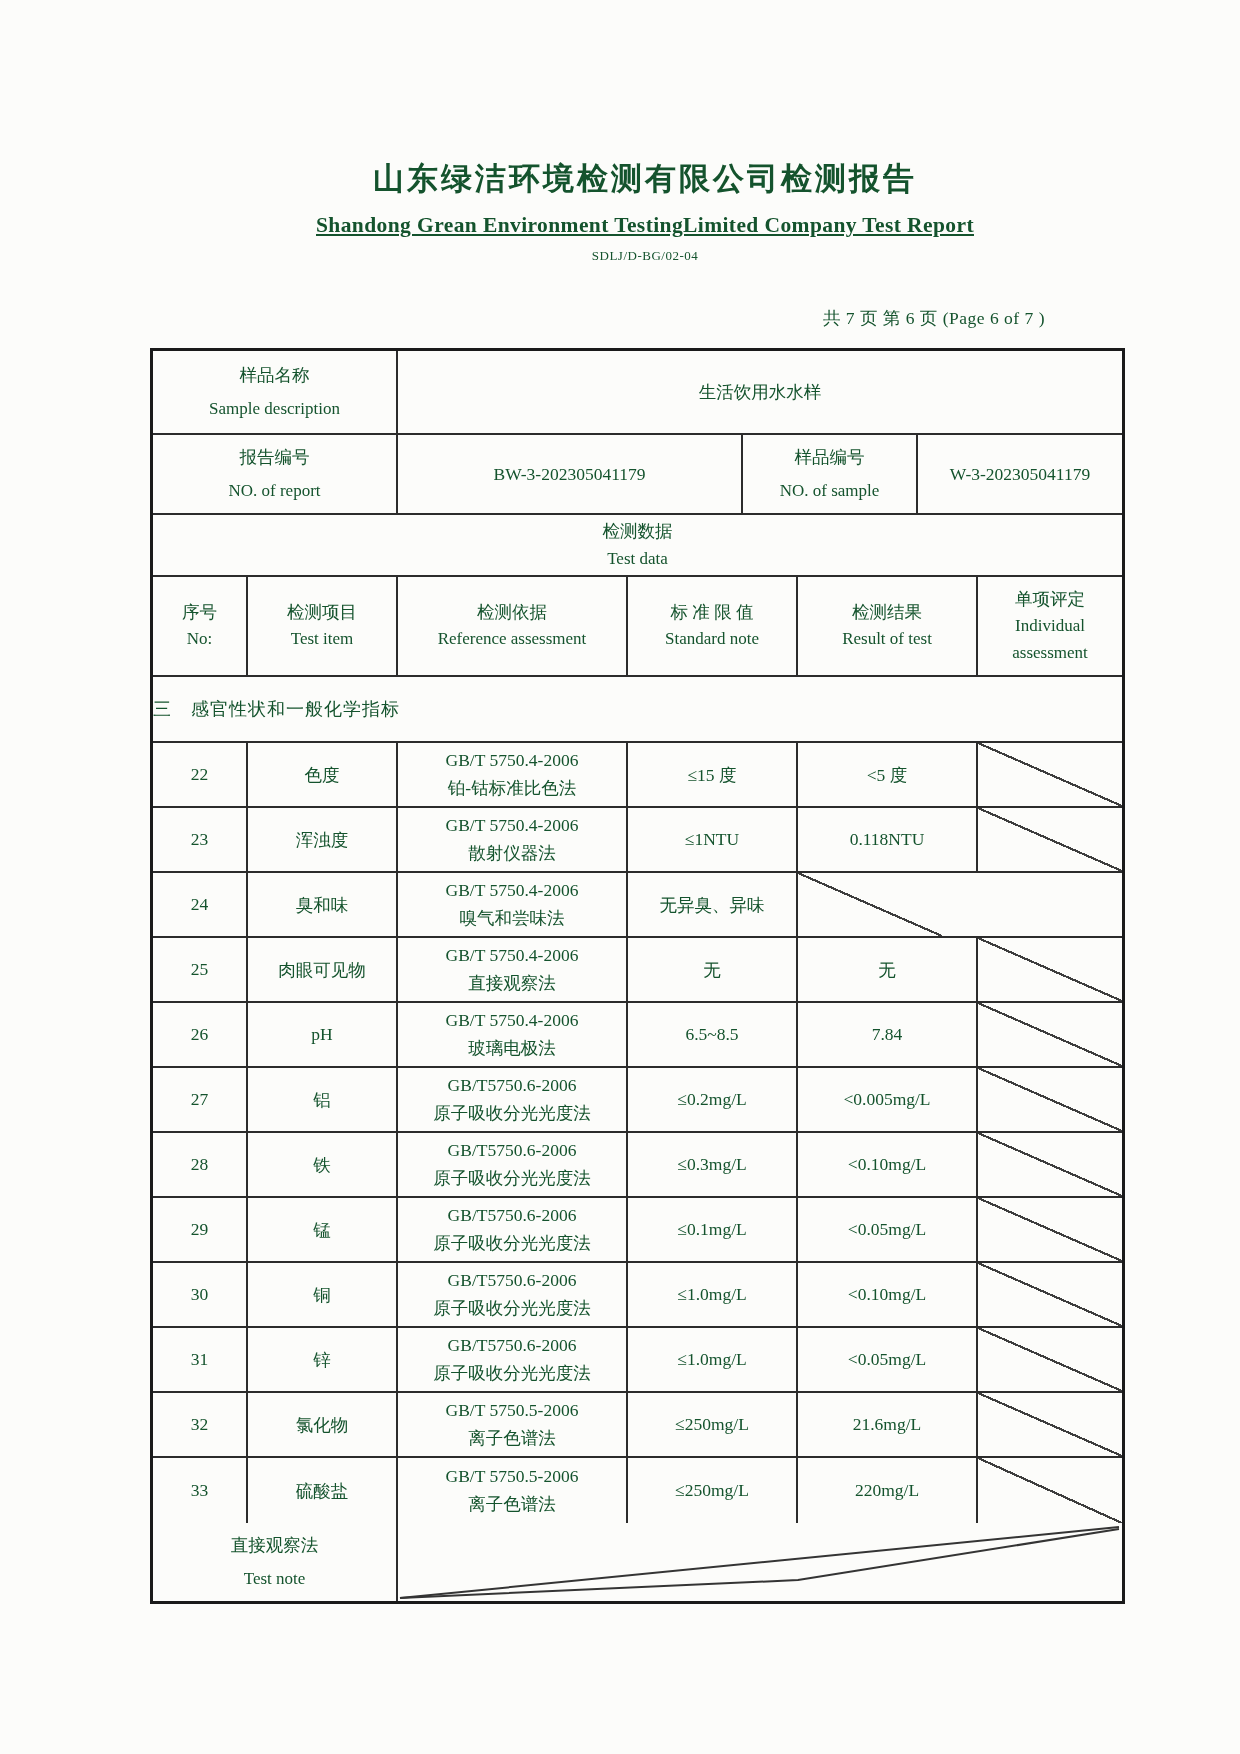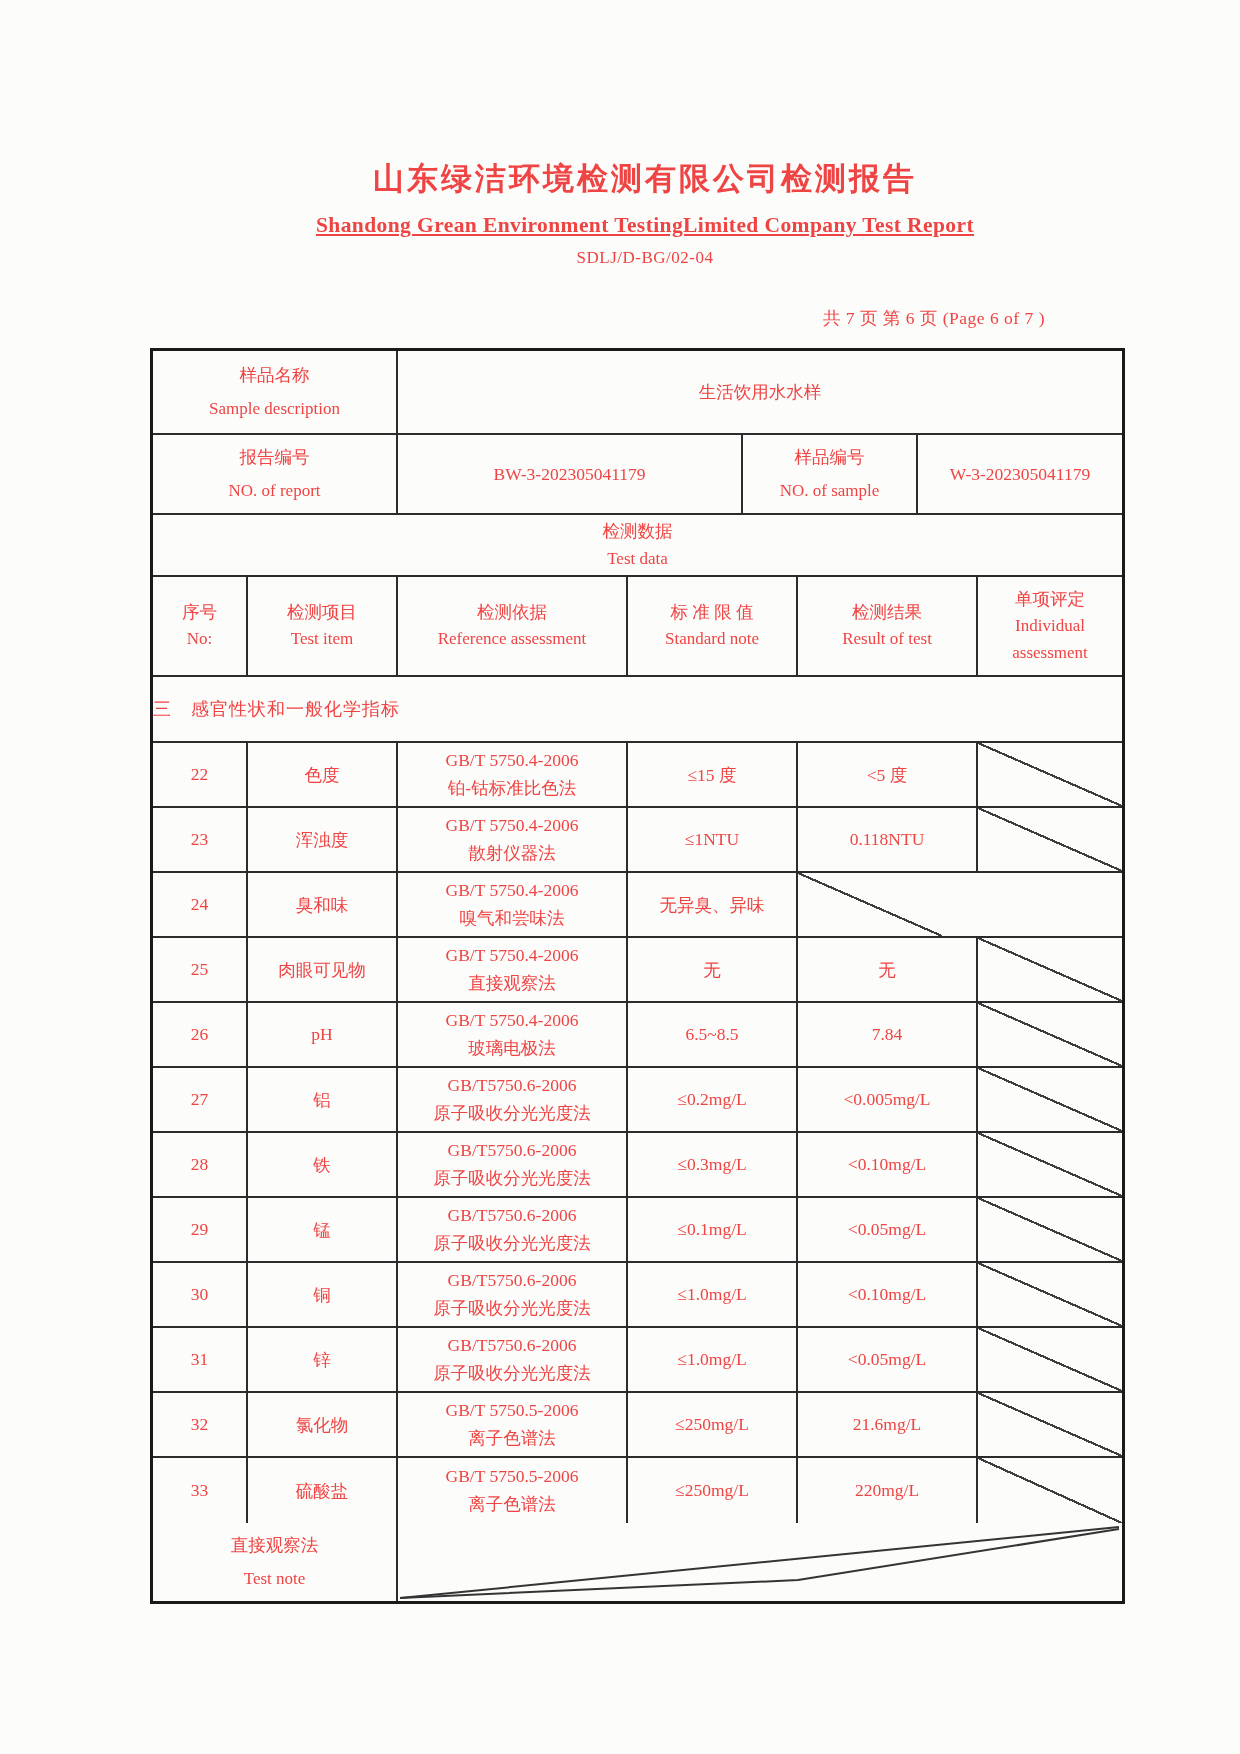--- a/index.html
+++ b/index.html
@@ -1,24 +1,24 @@
 <!DOCTYPE html>
 <html><head>
 <meta charset="utf-8">
 <style>
   html,body { margin:0; padding:0; background:#e9e9e9; }
   .page {
     position:relative; width:1240px; height:1754px; margin:0 auto;
     background:#fcfcfa; overflow:hidden;
-    font-family:"Liberation Serif","DejaVu Serif",serif; color:#ef4444;
+    font-family:"Liberation Serif","DejaVu Serif",serif; color:#14532d;
   }
   .heading { position:absolute; top:158px; left:50px; width:1190px; text-align:center; }
   .title-cn { font-size:31px; font-weight:bold; letter-spacing:3px; white-space:nowrap; }
   .title-en { font-size:21.5px; font-weight:bold; margin-top:13px; letter-spacing:0.4px; white-space:nowrap;text-decoration:underline; }
-  .doc-code { font-size:17px; margin-top:10px; letter-spacing:0.5px; }
+  .doc-code { font-size:13px; margin-top:10px; letter-spacing:0.5px; }
   .page-info {
     position:absolute; top:306px; left:150px; width:975px; box-sizing:border-box;
     text-align:right; padding-right:80px; font-size:17.5px; letter-spacing:0.5px;
   }
   .rtable { position:absolute; top:348px; left:150px; width:975px; box-sizing:border-box;
     border:3px solid #1a1a1a; }
   .tr { display:flex; box-sizing:border-box; border-bottom:2px solid #2c2c2c; }
   .tr:last-child { border-bottom:none; }
   .td {
     box-sizing:border-box; border-right:2px solid #2c2c2c;

